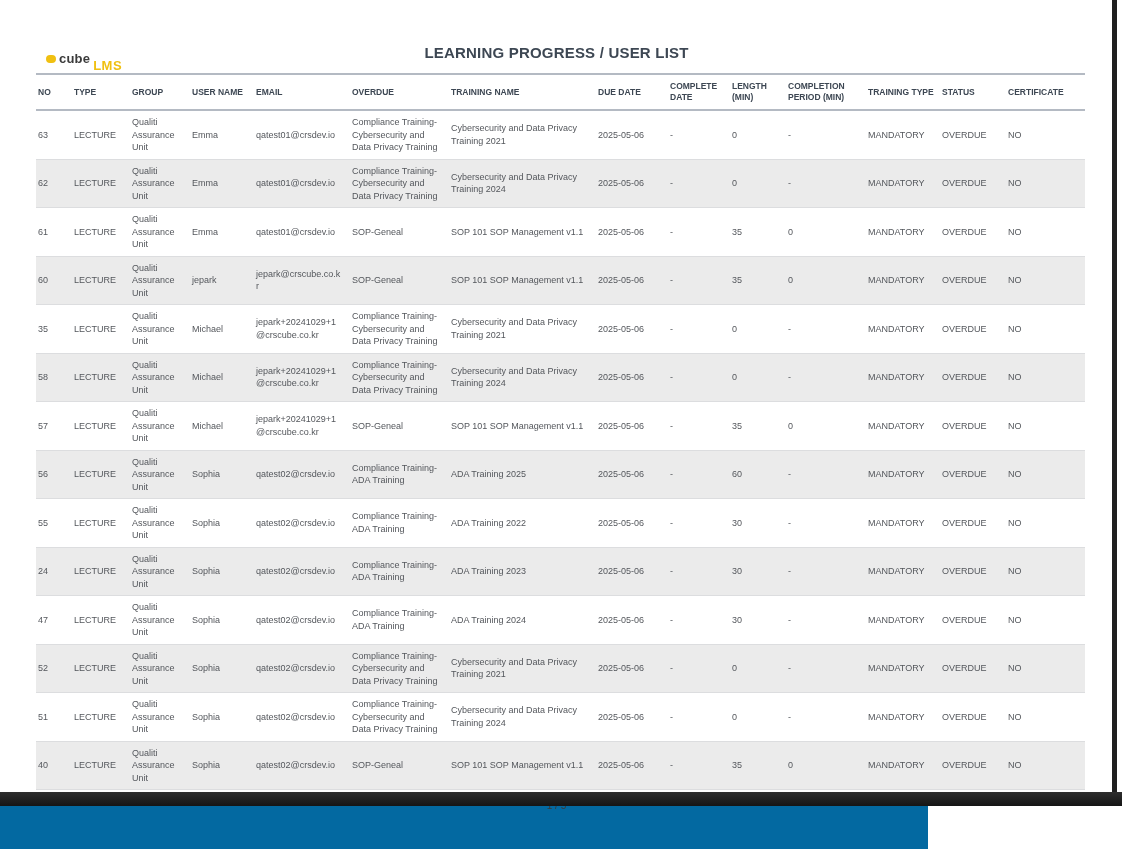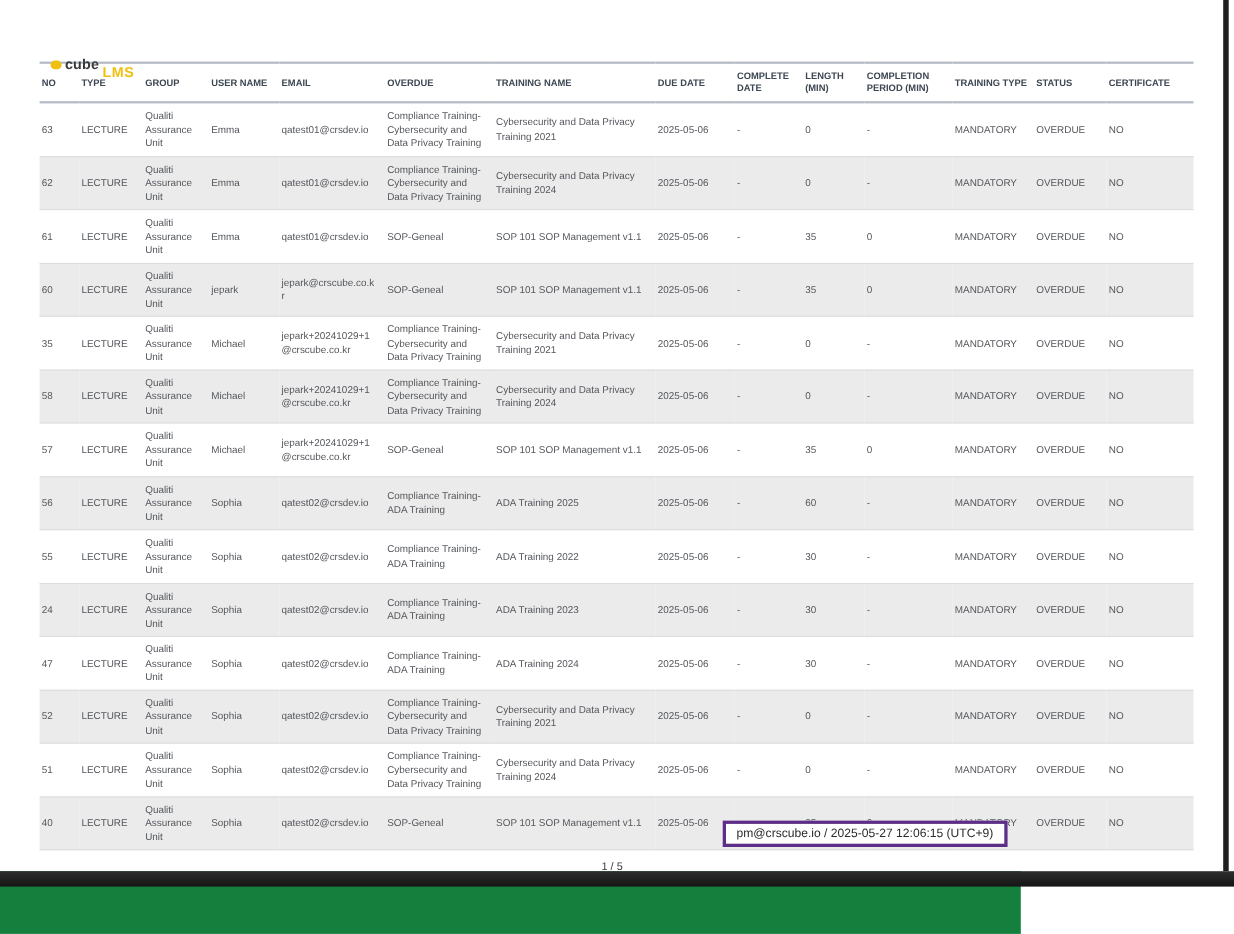--- a/index.html
+++ b/index.html
@@ -8,21 +8,21 @@
     --row-alt:#EBEBEB;
     --header-text:#3D4753;
     --body-text:#54575C;
     --rule-strong:#B4BAC3;
     --rule-light:#DCDDDF;
     --edge-dark:#202020;
   }
   *{box-sizing:border-box;margin:0;padding:0;}
   html,body{width:1122px;height:849px;background:#fff;overflow:hidden;
     font-family:"Liberation Sans","DejaVu Sans",sans-serif;}
-  .canvas{position:relative;width:928px;height:849px;background:#15803d;}
+  .canvas{position:relative;width:928px;height:849px;background:#0369a1;}
   .page{position:absolute;left:0;top:0;width:1113px;height:792px;background:#fff;padding-top:44px;}
 
   
   .logo{position:absolute;left:46px;top:44px;display:flex;align-items:center;gap:3px;}
   .logo-mark{display:inline-block;width:10px;height:8px;border:4px solid var(--accent-yellow);border-radius:4px;background:#fff;}
   .logo-cube{font-size:13px;font-weight:bold;color:#3B3B3B;letter-spacing:.2px;}
   .logo-lms{font-size:13px;font-weight:bold;color:var(--accent-yellow);letter-spacing:.5px;margin-top:14px;}
 
   .title{text-align:center;font-size:15px;font-weight:bold;color:var(--header-text);letter-spacing:.2px;}
 
@@ -55,20 +55,21 @@
 
 <div class="canvas">
   <div class="page">
 
     <div class="logo">
       <span class="logo-mark"></span>
       <span class="logo-cube">cube</span>
       <span class="logo-lms">LMS</span>
     </div>
 
+    <div class="title">LEARNING PROGRESS / USER LIST</div>
 
     <table class="report">
       <colgroup>
         <col style="width:36px">
           <col style="width:58px">
           <col style="width:60px">
         <col style="width:64px">
           <col style="width:96px">
           <col style="width:99px">
         <col style="width:147px">
@@ -324,19 +325,16 @@
             <td>NO</td>
           </tr>
         </tbody>
     </table>
 
     <div class="footer">
       <div class="page-num">1 / 5</div>
     </div>
   </div>
 
-  <div class="stamp">
-    <span>pm@crscube.io / 2025-05-27 12:06:15 (UTC+9)</span>
-  </div>
 
   <div class="edge-right"></div>
   <div class="edge-bottom"></div>
 </div>
 
 </body></html>

